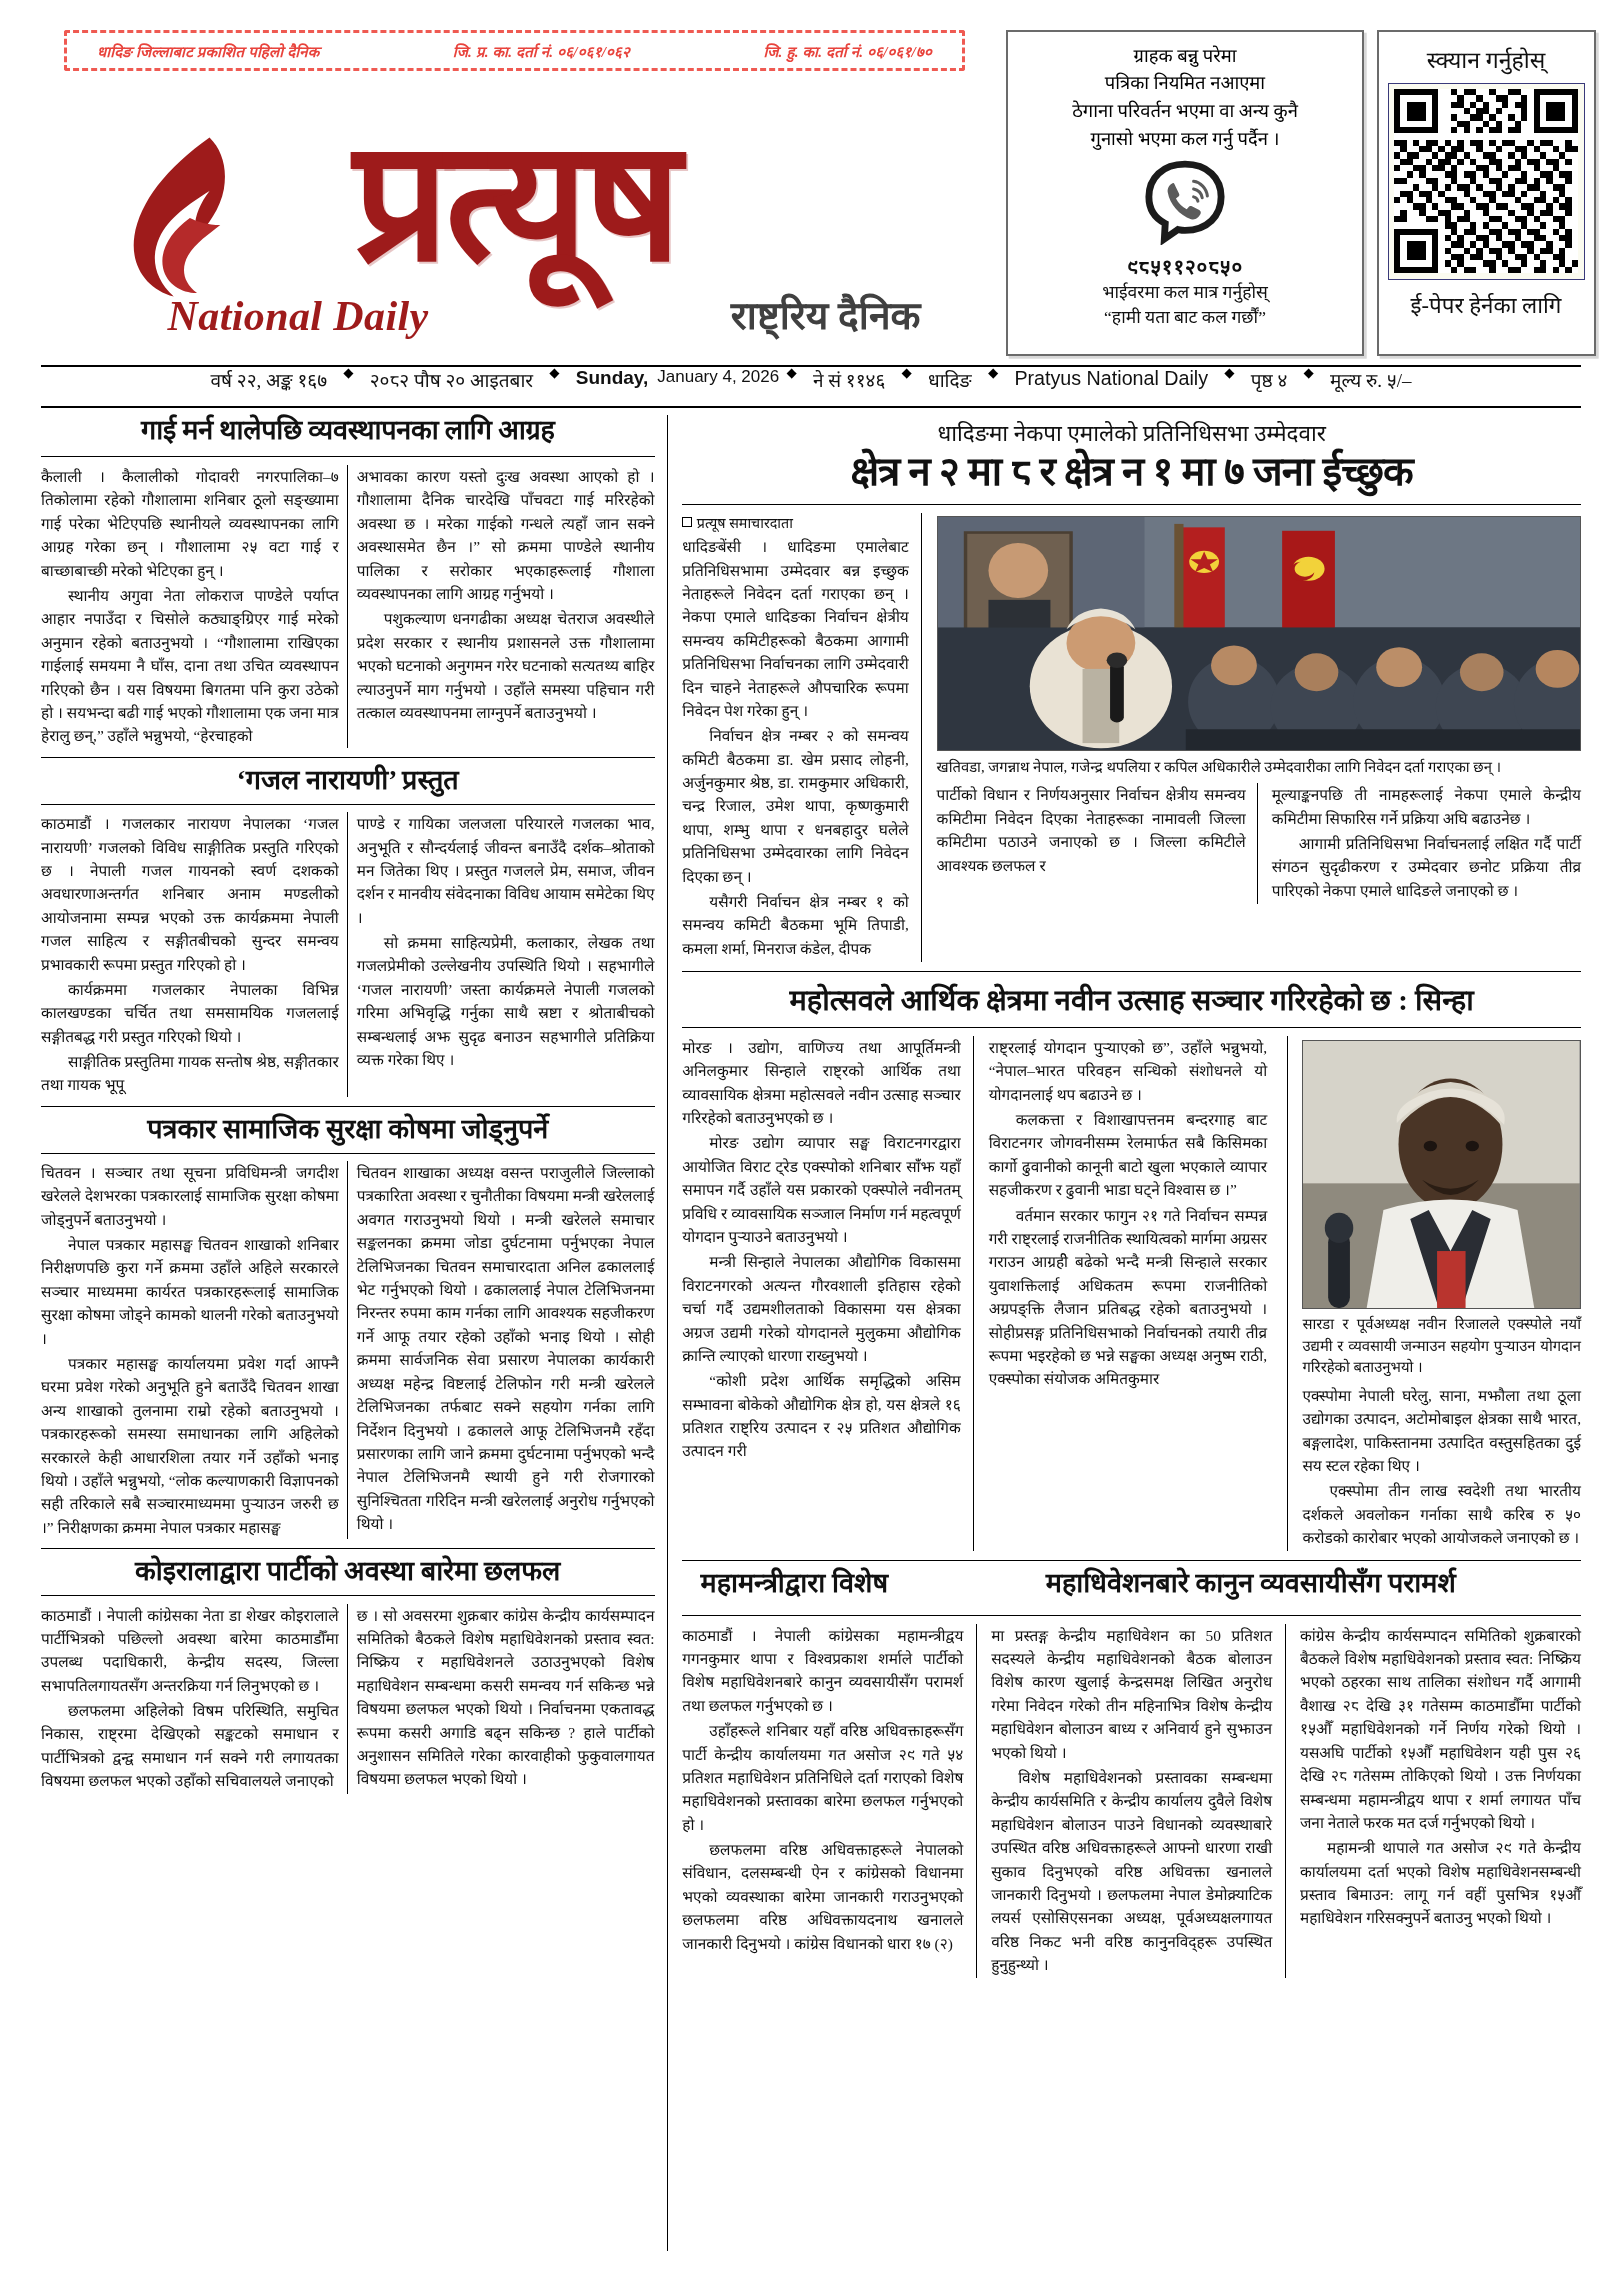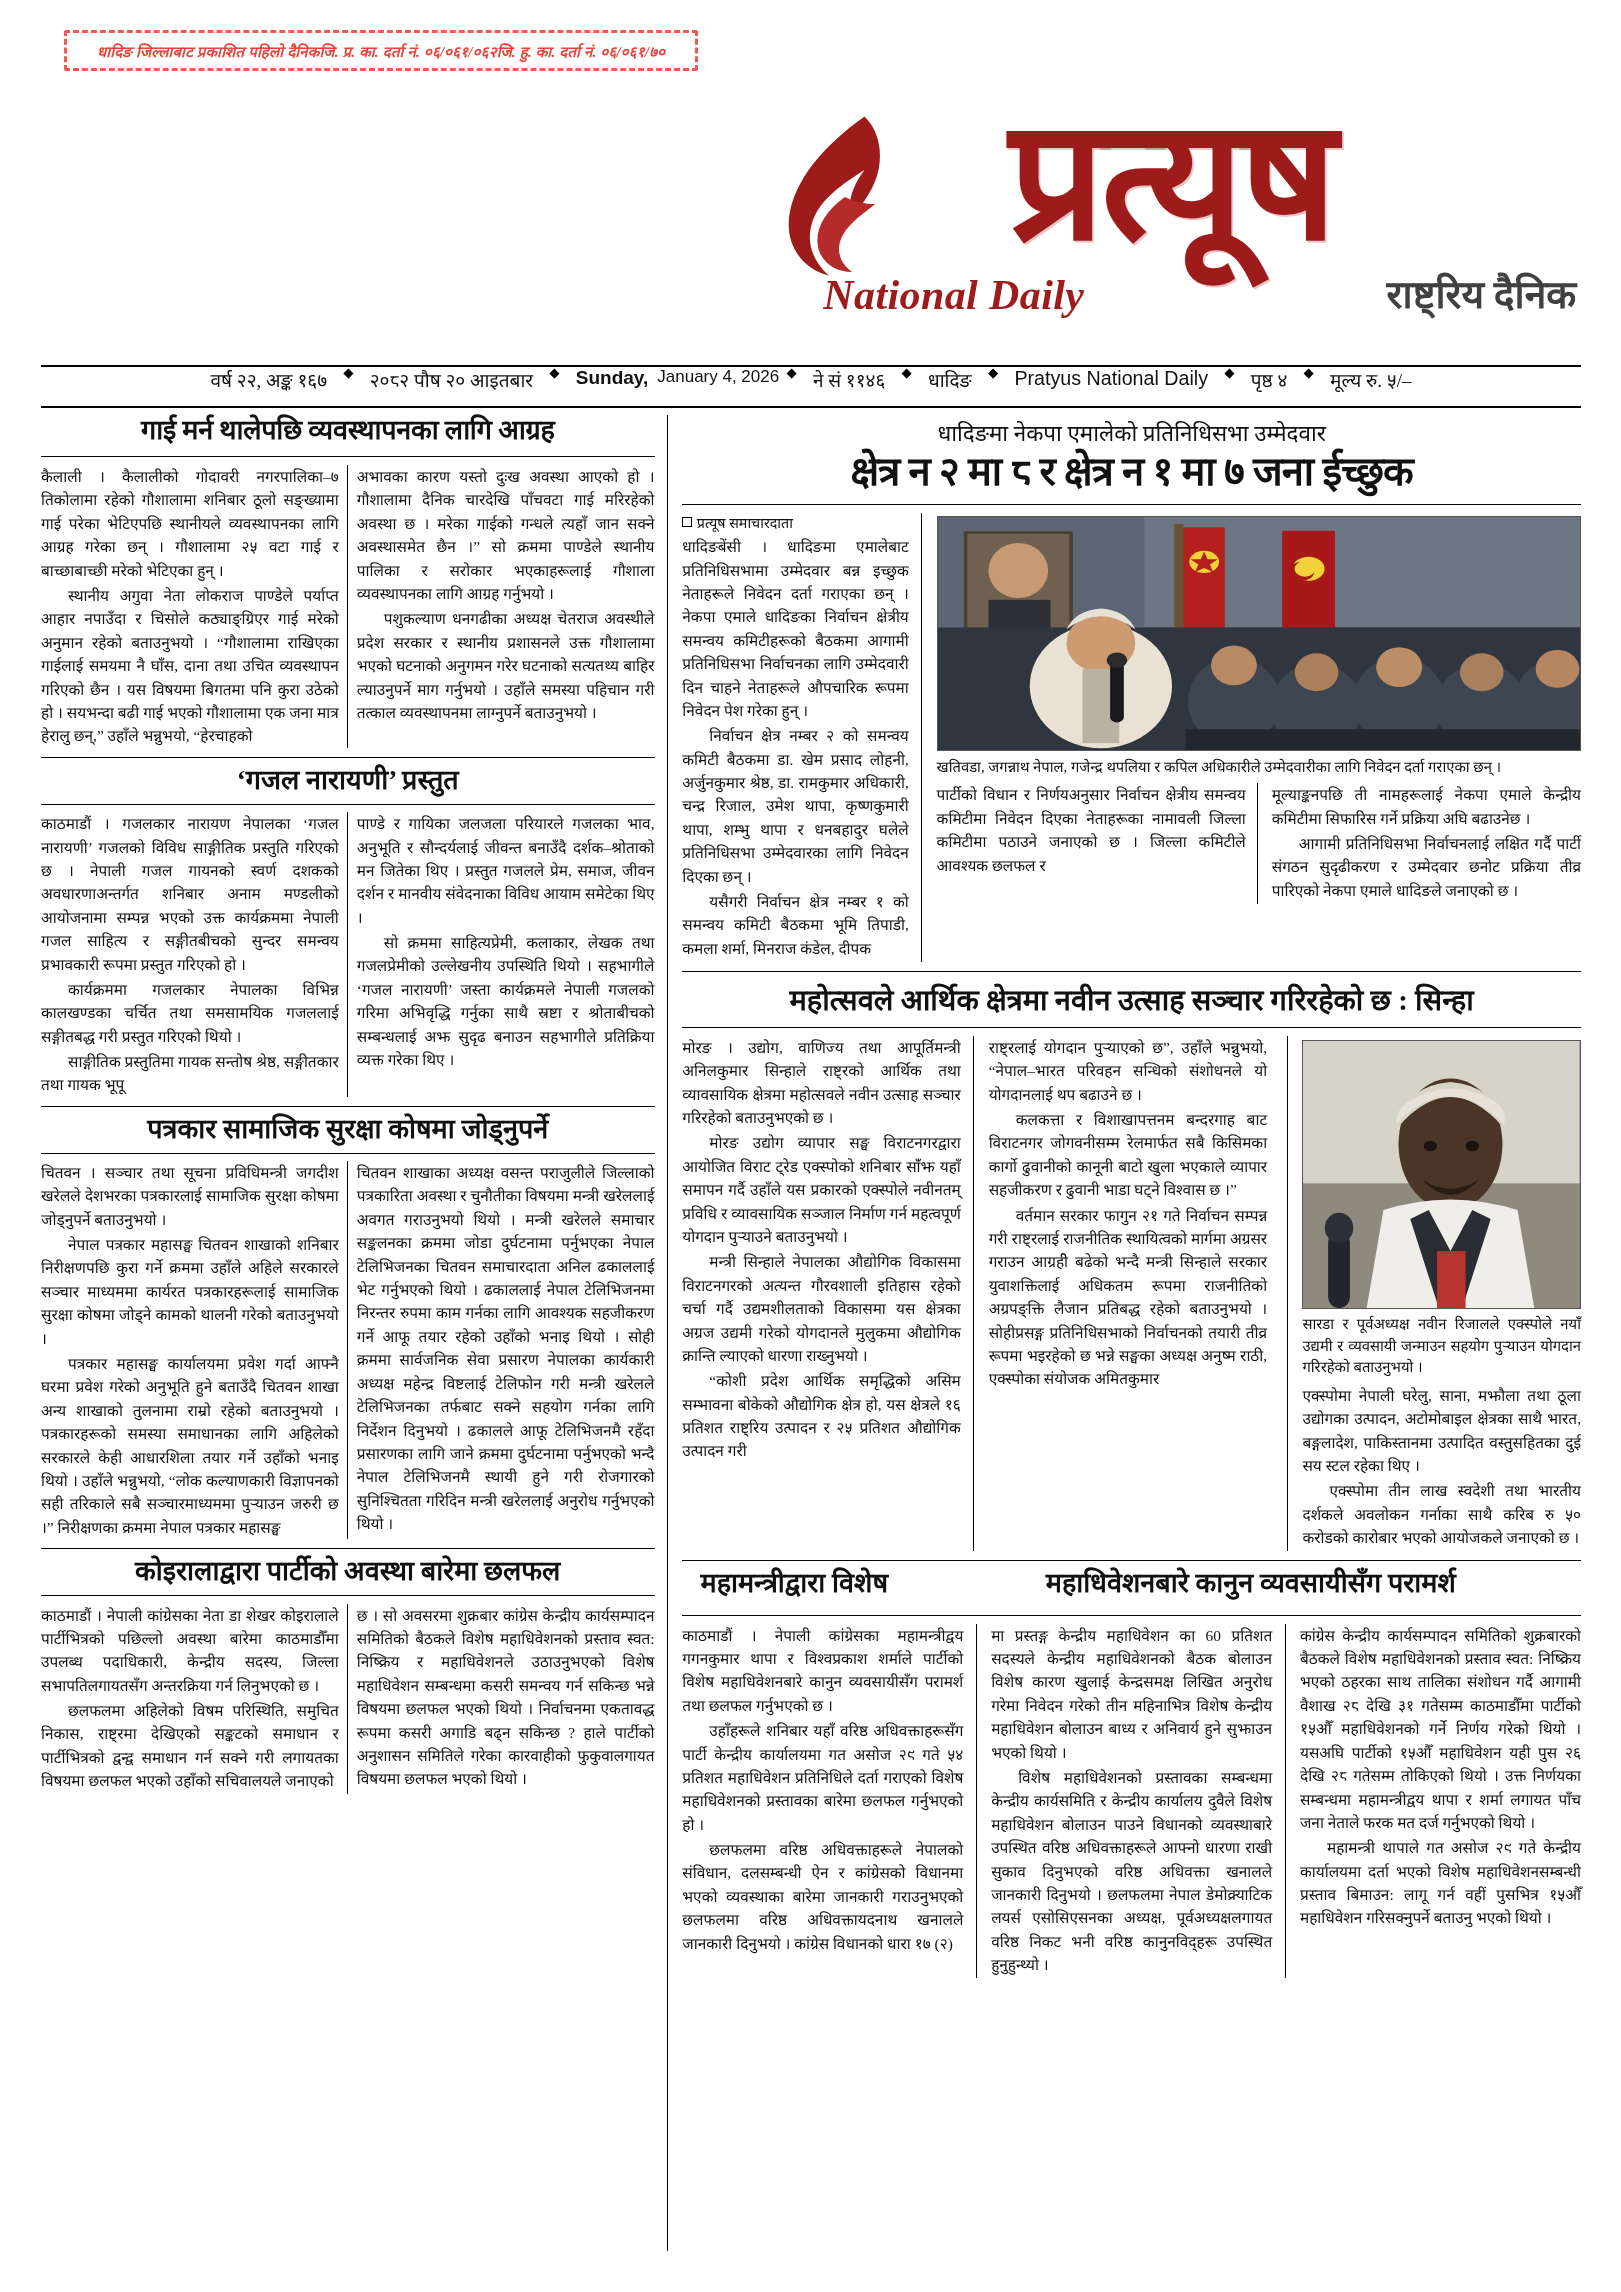--- a/index.html
+++ b/index.html
@@ -20,21 +20,21 @@
 
   
   .topstrip{
     display:flex;align-items:stretch;gap:0;
     height:356px;
     padding-top:30px;
     box-sizing:border-box;
   }
   .masthead-col{
     flex:0 0 949px;
-    display:flex;flex-direction:row;
+    display:flex;flex-direction:column;
   }
   .regbar{
     border:3.6px dashed #ef5a52;
     border-radius:2.7px;
     height:41px;
     display:flex;align-items:center;justify-content:space-between;
     padding:0 30px;
     box-sizing:border-box;
     color:#e8433c;
     font-style:italic;
@@ -687,21 +687,21 @@
         </div>
         <div class="rule"></div>
 
         <div style="display:flex;gap:14.3px;">
           <div style="flex:1;border-right:0.9px solid #000;padding-right:12.5px;box-sizing:border-box;">
             <p class="para">काठमाडौं । नेपाली कांग्रेसका महामन्त्रीद्वय गगनकुमार थापा र विश्वप्रकाश शर्माले पार्टीको विशेष महाधिवेशनबारे कानुन व्यवसायीसँग परामर्श तथा छलफल गर्नुभएको छ ।</p>
             <p class="para ind">उहाँहरूले शनिबार यहाँ वरिष्ठ अधिवक्ताहरूसँग पार्टी केन्द्रीय कार्यालयमा गत असोज २९ गते ५४ प्रतिशत महाधिवेशन प्रतिनिधिले दर्ता गराएको विशेष महाधिवेशनको प्रस्तावका बारेमा छलफल गर्नुभएको हो ।</p>
             <p class="para ind">छलफलमा वरिष्ठ अधिवक्ताहरूले नेपालको संविधान, दलसम्बन्धी ऐन र कांग्रेसको विधानमा भएको व्यवस्थाका बारेमा जानकारी गराउनुभएको छलफलमा वरिष्ठ अधिवक्तायदनाथ खनालले जानकारी दिनुभयो । कांग्रेस विधानको धारा १७ (२)</p>
           </div>
           <div style="flex:1;border-right:0.9px solid #000;padding-right:12.5px;box-sizing:border-box;">
-            <p class="para">मा प्रस्तङ्ग केन्द्रीय महाधिवेशन का 60 प्रतिशत सदस्यले केन्द्रीय महाधिवेशनको बैठक बोलाउन विशेष कारण खुलाई केन्द्रसमक्ष लिखित अनुरोध गरेमा निवेदन गरेको तीन महिनाभित्र विशेष केन्द्रीय महाधिवेशन बोलाउन बाध्य र अनिवार्य हुने सुझाउन भएको थियो ।</p>
+            <p class="para">मा प्रस्तङ्ग केन्द्रीय महाधिवेशन का 50 प्रतिशत सदस्यले केन्द्रीय महाधिवेशनको बैठक बोलाउन विशेष कारण खुलाई केन्द्रसमक्ष लिखित अनुरोध गरेमा निवेदन गरेको तीन महिनाभित्र विशेष केन्द्रीय महाधिवेशन बोलाउन बाध्य र अनिवार्य हुने सुझाउन भएको थियो ।</p>
             <p class="para ind">विशेष महाधिवेशनको प्रस्तावका सम्बन्धमा केन्द्रीय कार्यसमिति र केन्द्रीय कार्यालय दुवैले विशेष महाधिवेशन बोलाउन पाउने विधानको व्यवस्थाबारे उपस्थित वरिष्ठ अधिवक्ताहरूले आफ्नो धारणा राखी सुकाव दिनुभएको वरिष्ठ अधिवक्ता खनालले जानकारी दिनुभयो । छलफलमा नेपाल डेमोक्र्याटिक लयर्स एसोसिएसनका अध्यक्ष, पूर्वअध्यक्षलगायत वरिष्ठ निकट भनी वरिष्ठ कानुनविद्हरू उपस्थित हुनुहुन्थ्यो ।</p>
           </div>
           <div style="flex:1;">
             <p class="para">कांग्रेस केन्द्रीय कार्यसम्पादन समितिको शुक्रबारको बैठकले विशेष महाधिवेशनको प्रस्ताव स्वत: निष्क्रिय भएको ठहरका साथ तालिका संशोधन गर्दै आगामी वैशाख २८ देखि ३१ गतेसम्म काठमाडौँमा पार्टीको १५औँ महाधिवेशनको गर्ने निर्णय गरेको थियो । यसअघि पार्टीको १५औँ महाधिवेशन यही पुस २६ देखि २८ गतेसम्म तोकिएको थियो । उक्त निर्णयका सम्बन्धमा महामन्त्रीद्वय थापा र शर्मा लगायत पाँच जना नेताले फरक मत दर्ज गर्नुभएको थियो ।</p>
             <p class="para ind">महामन्त्री थापाले गत असोज २९ गते केन्द्रीय कार्यालयमा दर्ता भएको विशेष महाधिवेशनसम्बन्धी प्रस्ताव बिमाउन: लागू गर्न वहीं पुसभित्र १५औँ महाधिवेशन गरिसक्नुपर्ने बताउनु भएको थियो ।</p>
           </div>
         </div>
       </div>
 
     </div>

